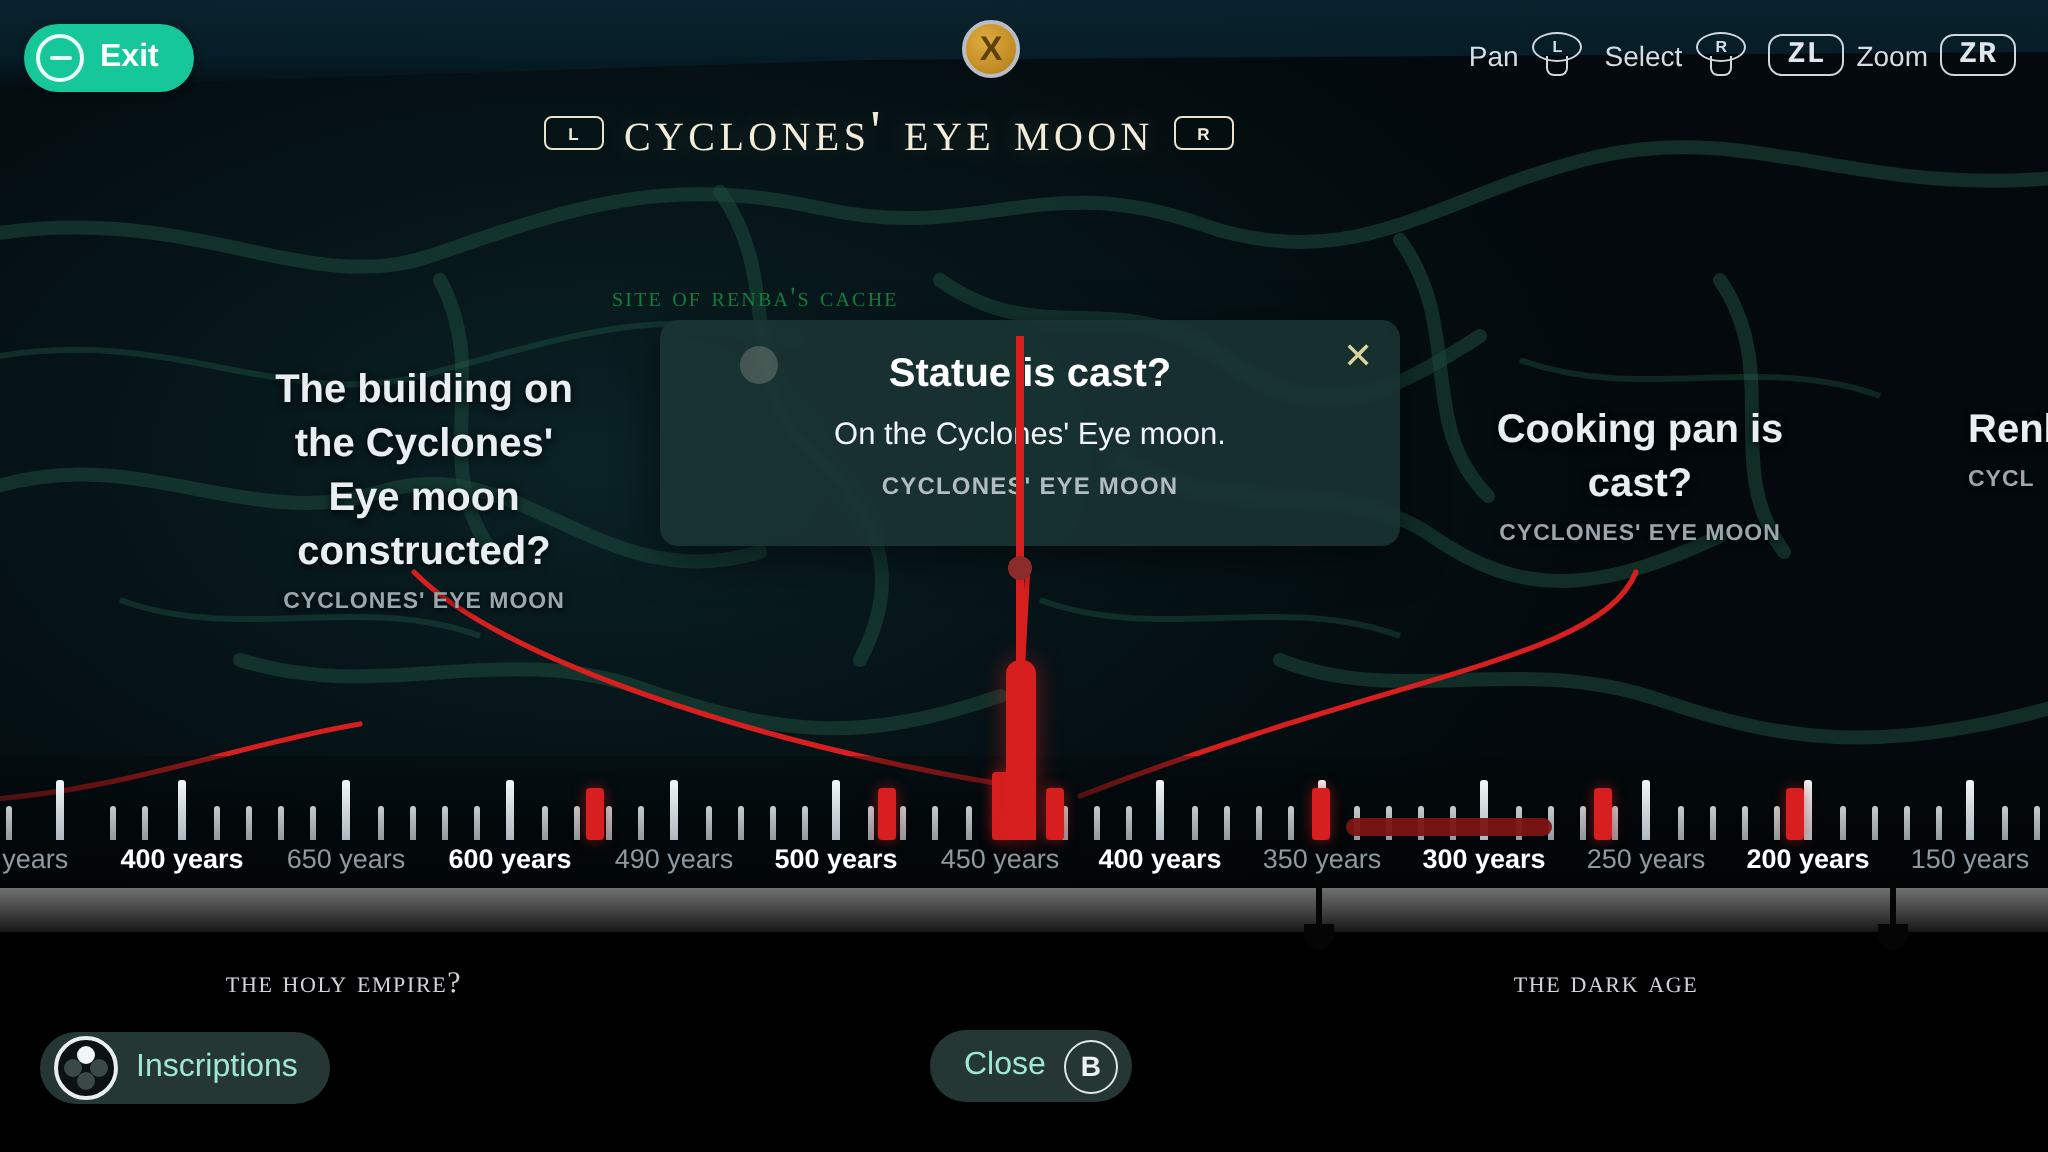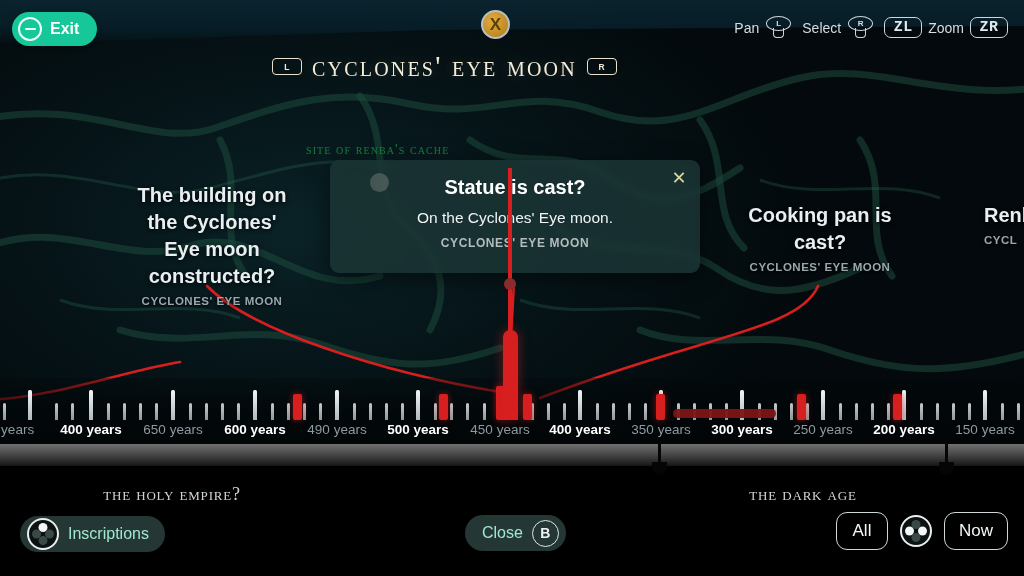--- a/index.html
+++ b/index.html
@@ -183,21 +183,21 @@
   .era-divider {
     position: absolute; top: 440px; width: 3px; height: 34px;
     background: #050505; border-radius: 0 0 3px 3px;
   }
   .era-divider::after {
     content:''; position: absolute; left: -6px; top: 22px;
     width: 15px; height: 13px; background: #050505; border-radius: 0 0 8px 8px;
   }
   .era-name {
     position: absolute; top: 484px; transform: translateX(-50%);
-    font-family: "Liberation Serif", serif; font-size: 18px;
+    font-family: "Liberation Serif", serif; font-size: 15px;
     font-variant: small-caps; text-transform: lowercase;
     color: #cfd6da; letter-spacing: .8px; white-space: nowrap;
   }
 
   
   .bottom { position: absolute; left: 0; top: 466px; width: 1024px; height: 110px; background: #000; }
 
   .pill-btn {
     position: absolute; display: flex; align-items: center; gap: 9px;
     height: 36px; padding: 0 16px 0 7px;
@@ -443,24 +443,14 @@
   <div class="pill-btn" id="inscriptions-btn">
     <span class="gamepad-icon">
       <span class="up hi"></span>
         <span class="left"></span>
         <span class="right"></span>
         <span class="down"></span>
     </span>
     <span>Inscriptions</span>
   </div>
 
-  <div class="filters">
-    <span class="filter-btn">All</span>
-    <span class="gamepad-icon">
-      <span class="up"></span>
-        <span class="left hi"></span>
-        <span class="right hi"></span>
-        <span class="down"></span>
-    </span>
-    <span class="filter-btn">Now</span>
-  </div>
 
 </div>
 
 </body></html>

